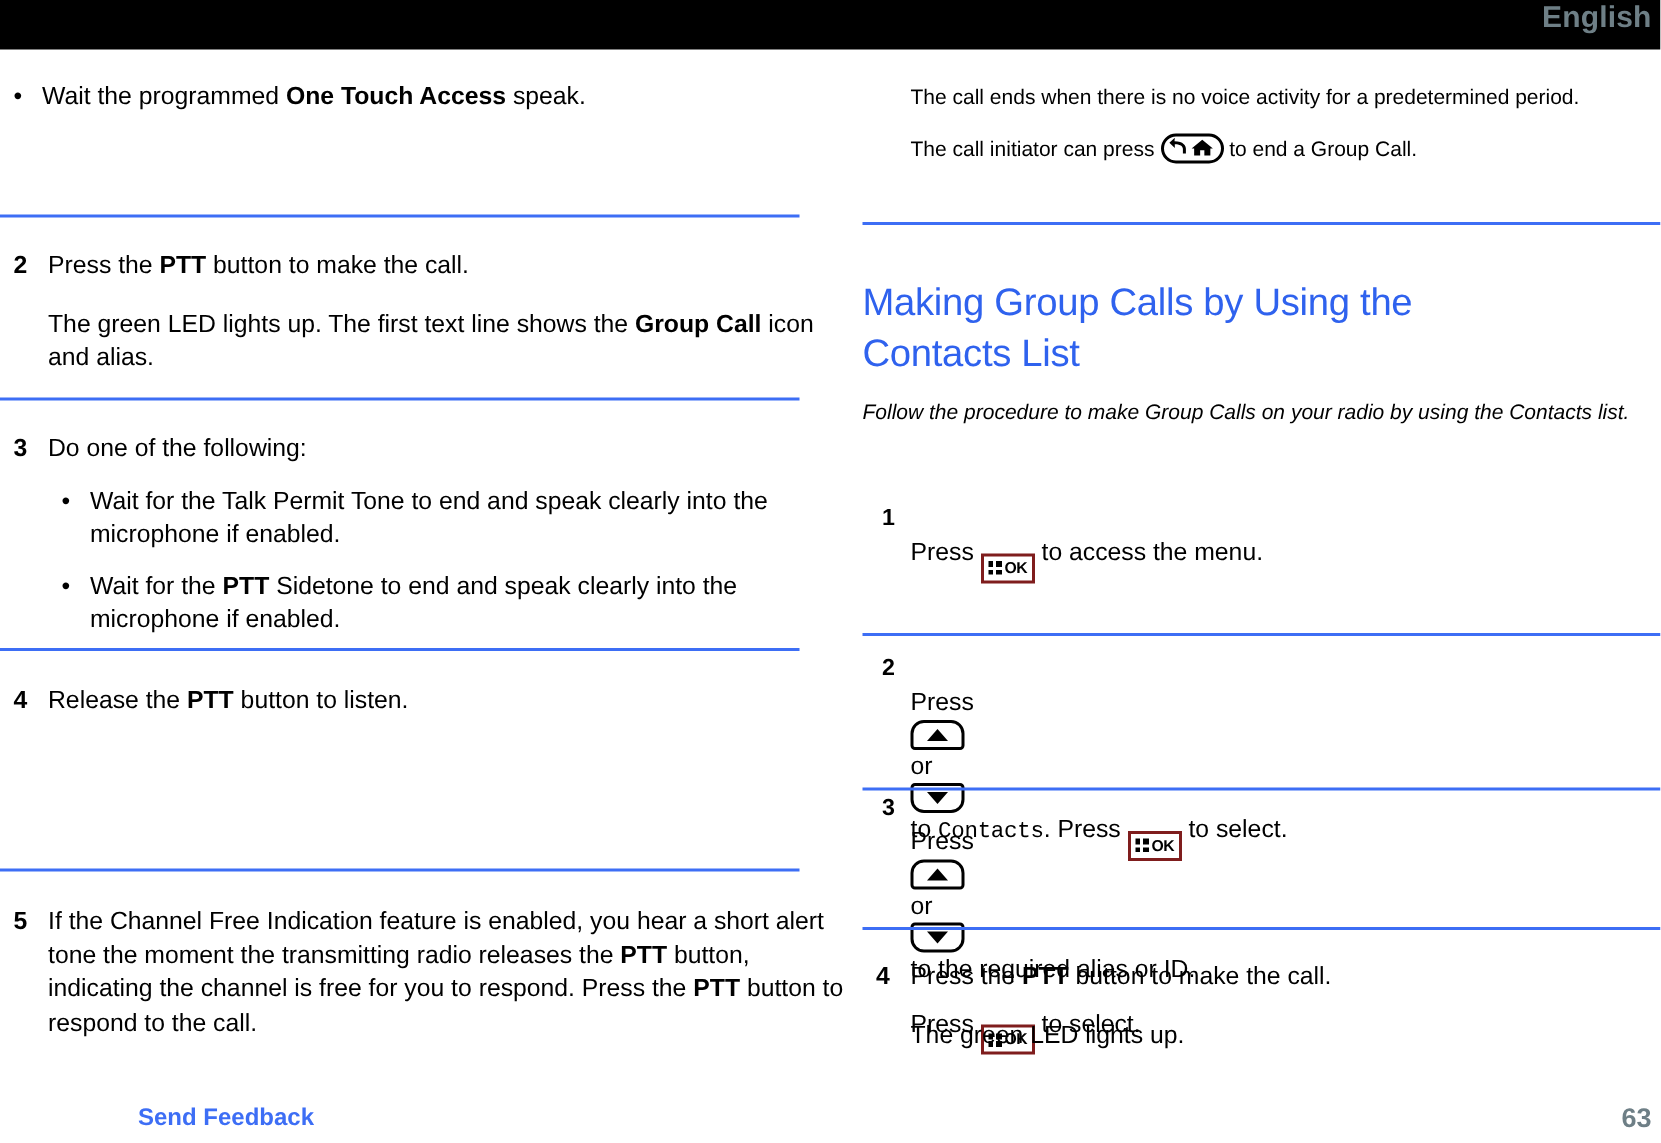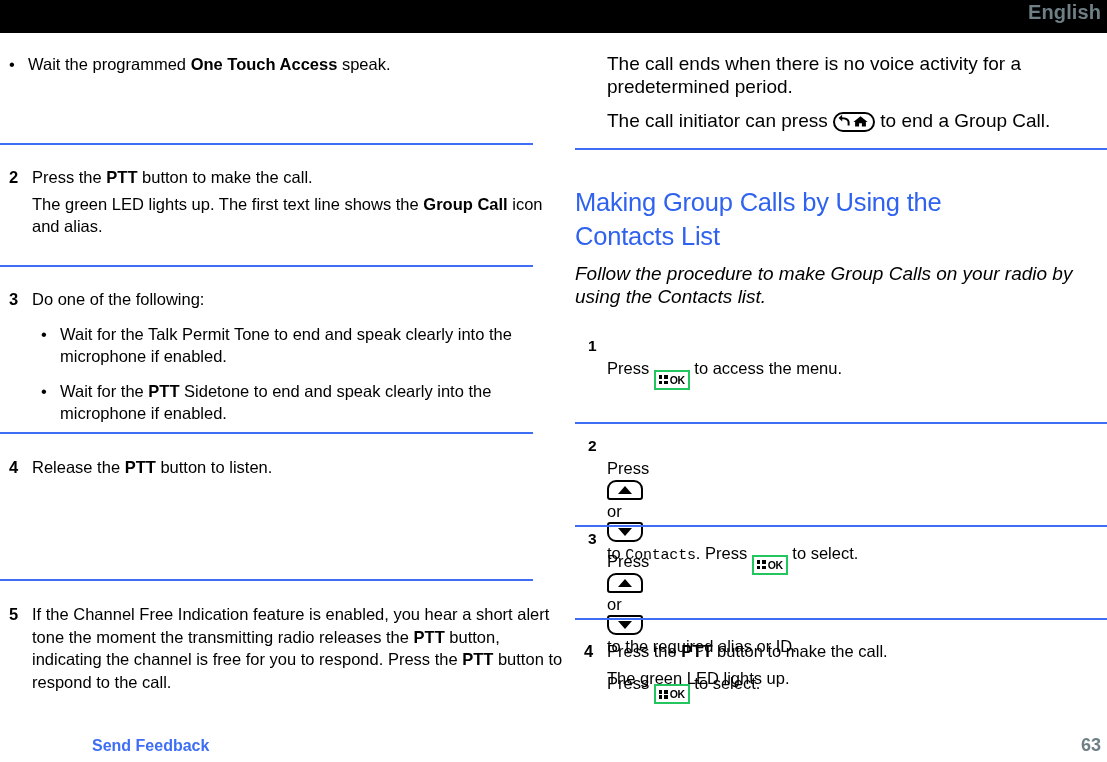--- a/index.html
+++ b/index.html
@@ -57,21 +57,21 @@
     border: 0;
     border-top: 2px solid #3d6ef5;
     margin: 0;
     height: 0;
     display: block;
   }
   .col-left .rule  { width: 533px; }
   .col-right .rule { width: 532px; }
 
   .para {
-    font-size: 19px;
+    font-size: 14px;
     line-height: 22.5px;
     margin: 0;
   }
 
   
   .step {
     position: relative;
     padding-left: 32px;
   }
   .step > .num {
@@ -82,21 +82,21 @@
     font-weight: bold;
     line-height: 22.5px;
   }
   .step.hang > .num {
     left: 13px;
     font-size: 15.5px;
     top: -3px;
   }
   .step .step-body { font-size: 16.5px; line-height: 22.5px; }
   .step .step-body p { margin: 0; }
-  .step .step-body p + p { margin-top: 4px; }
+  .step .step-body p + p { margin-top: 16px; }
 
   
   .blist { margin: 0; padding: 0; list-style: none; }
   .blist li {
     position: relative;
     padding-left: 28px;
     font-size: 16.5px;
     line-height: 22.5px;
   }
   .blist li + li { margin-top: 12px; }
@@ -144,21 +144,21 @@
     text-align: center;
     font-size: 12px;
     letter-spacing: 0px;
   }
   .key-backhome svg { display:block; margin: 0 auto; }
 
   
   .key-menuok {
     width: 36px;
     height: 20px;
-    border: 2px solid #22c55e;
+    border: 2px solid #7f1d1d;
     box-sizing: border-box;
     display: inline-flex;
     align-items: center;
     justify-content: center;
     gap: 2px;
   }
   .key-menuok .grid {
     width: 9px; height: 9px;
     display: grid;
     grid-template-columns: 1fr 1fr;

